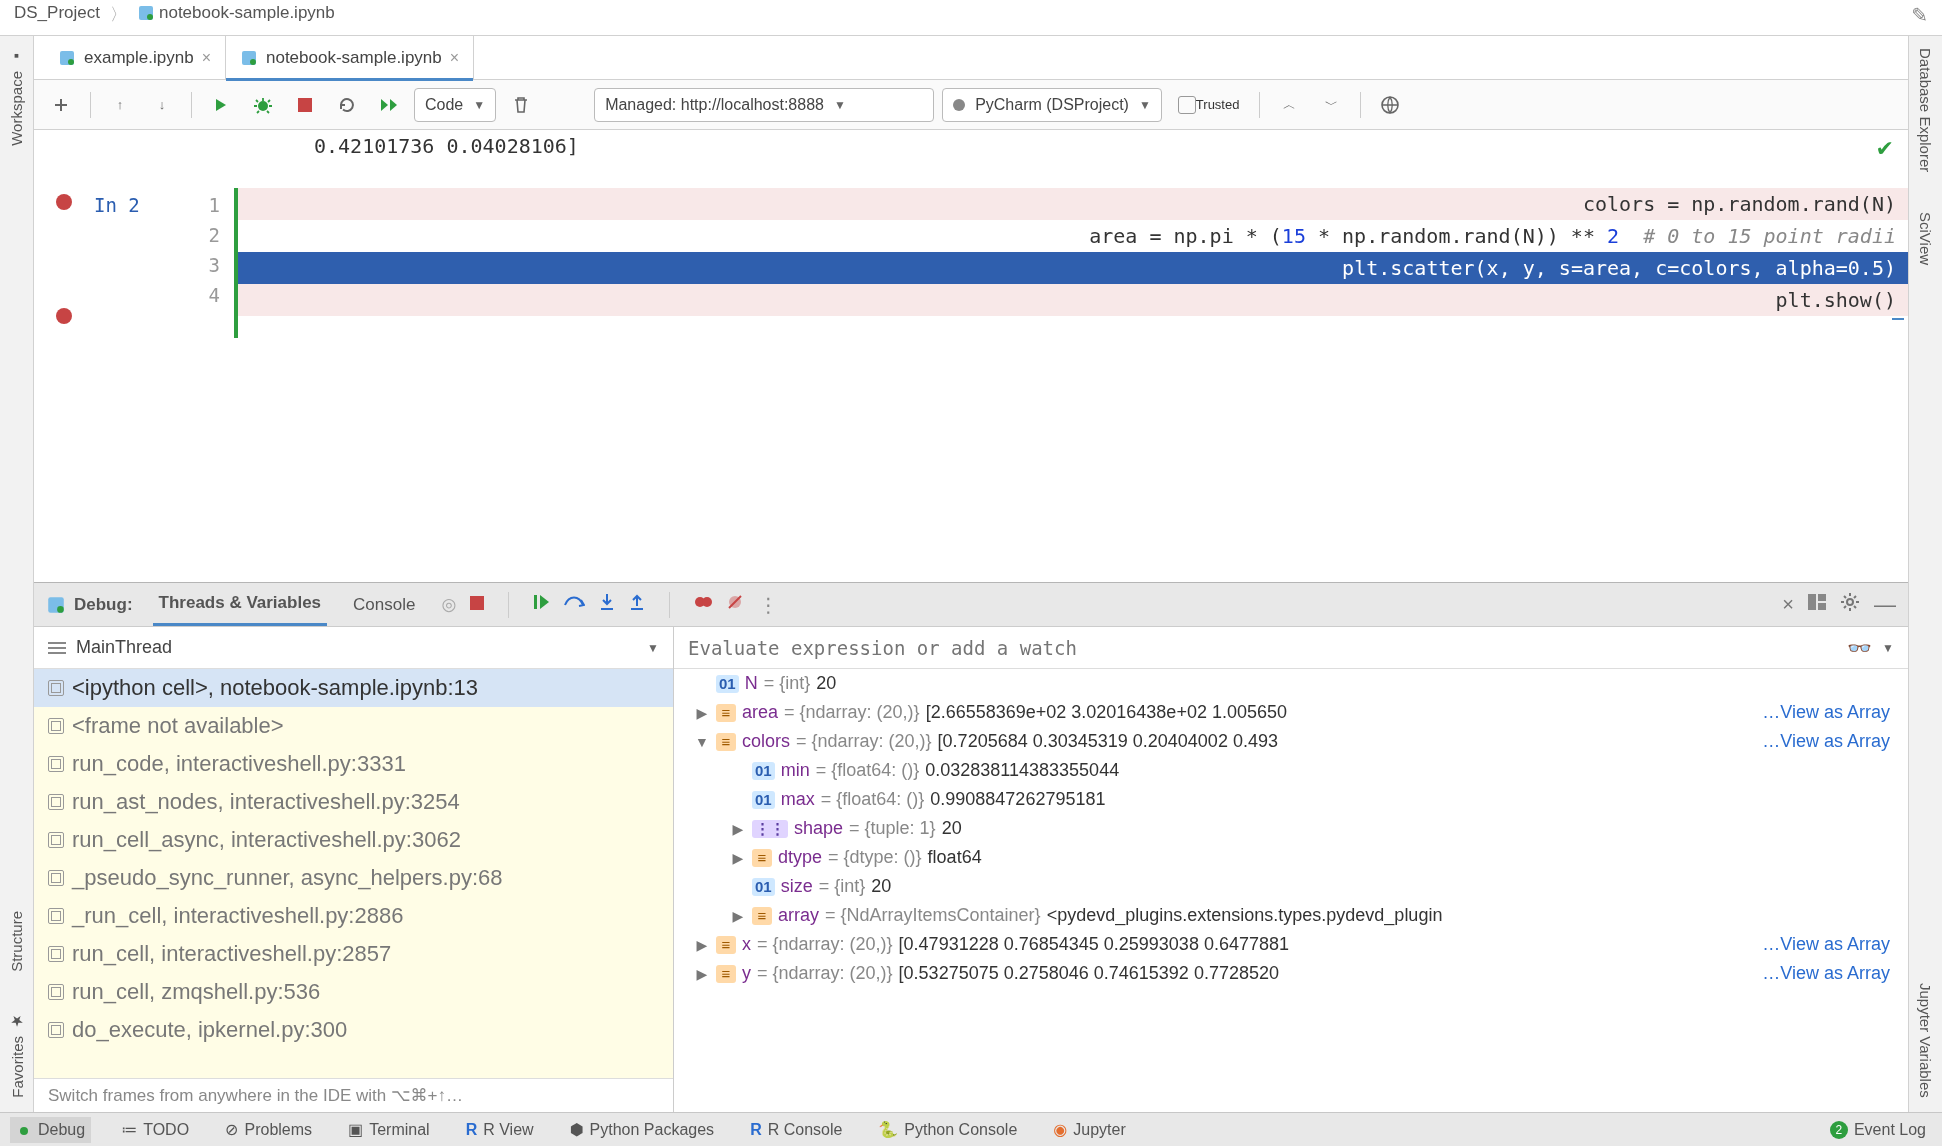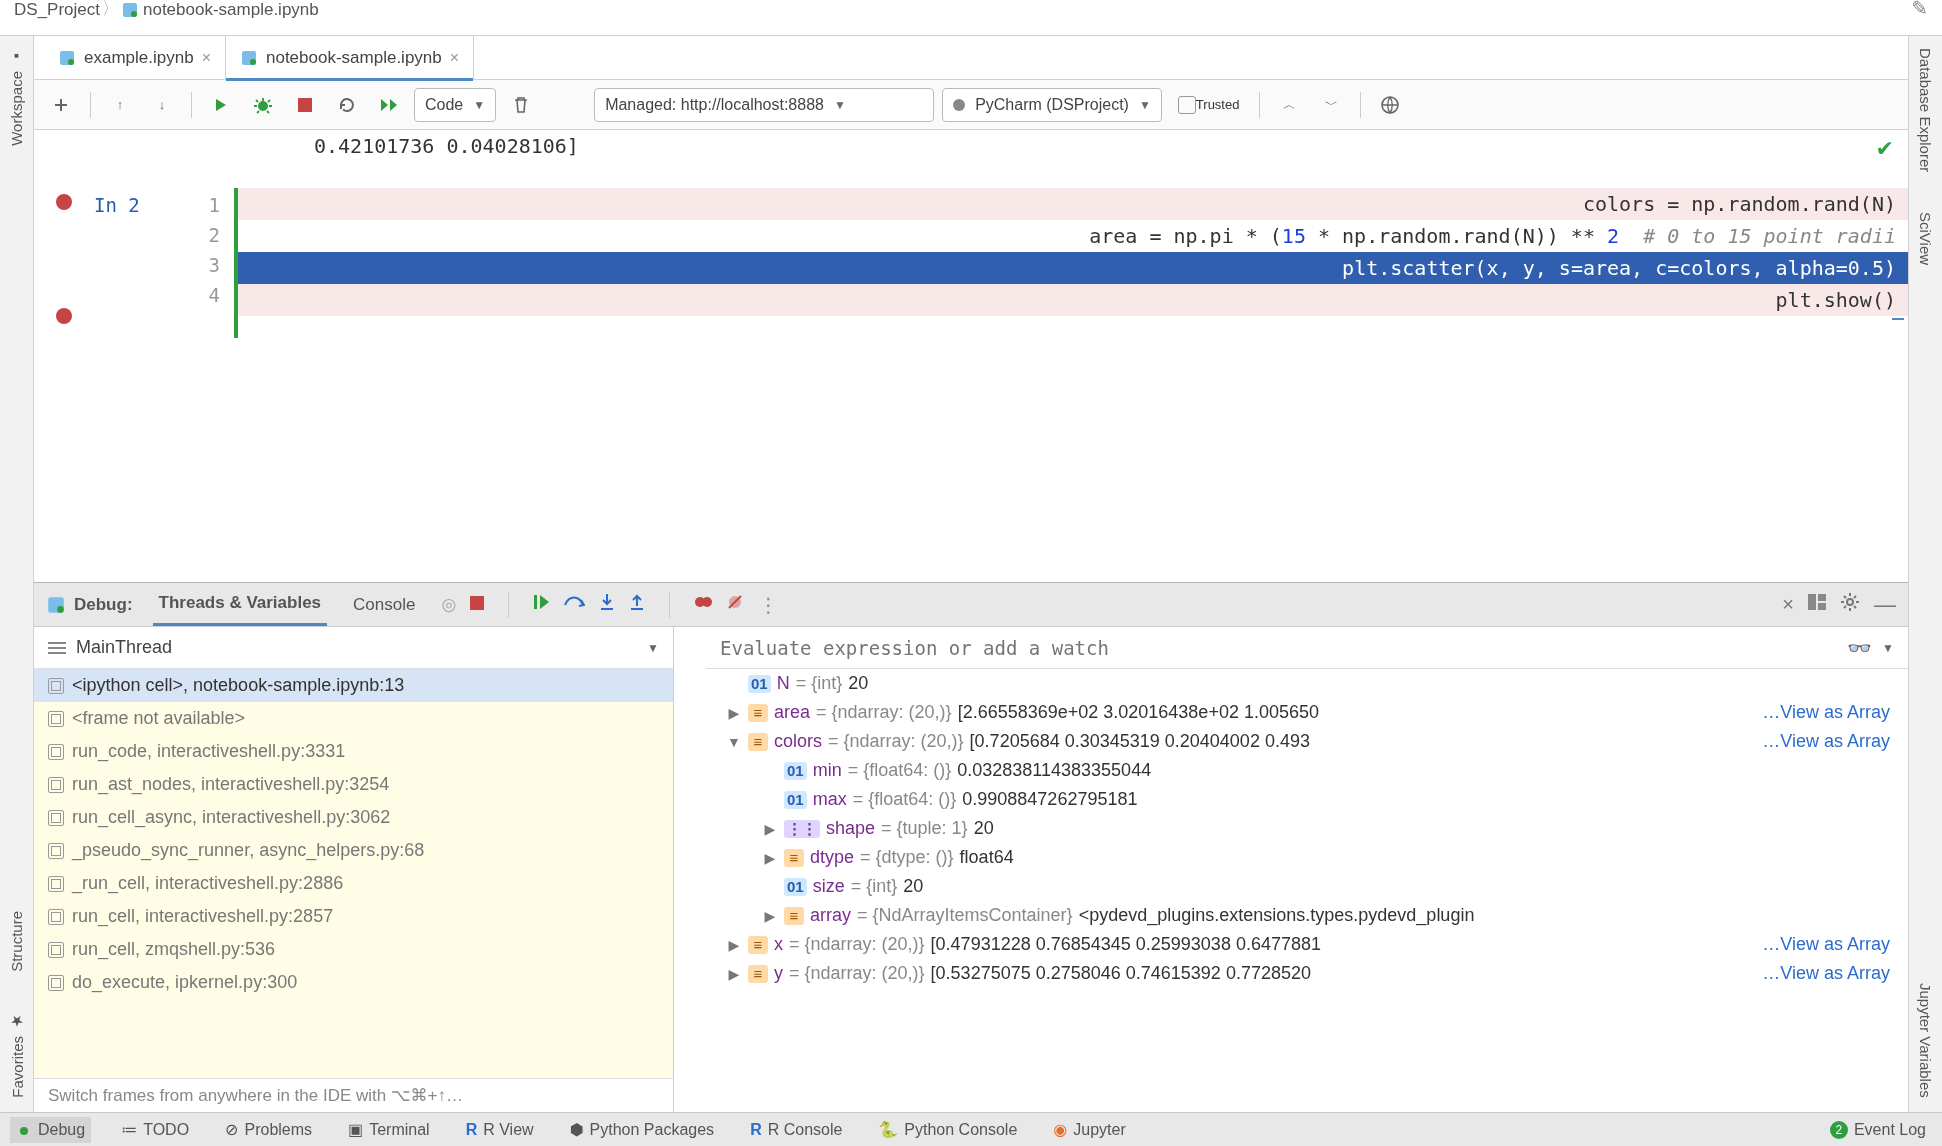--- a/index.html
+++ b/index.html
@@ -1,19 +1,19 @@
 <!DOCTYPE html>
 <html><head>
 <meta charset="utf-8">
 <style>
 * { margin: 0; padding: 0; box-sizing: border-box; }
 body { font-family: -apple-system, "Segoe UI", sans-serif; font-size: 13px; color: #333; background: #fff; overflow: hidden; width: 1942px; height: 1146px; }
 
 .root { display: grid; grid-template-rows: 36px 1fr 34px; height: 1146px; }
-.breadcrumb-bar { display: flex; align-items: flex-end; padding: 15px 14px; border-bottom: 1px solid #d1d1d1; font-size: 17px; color: #555; gap: 2px; }
+.breadcrumb-bar { display: flex; align-items: flex-start; padding: 3px 14px; border-bottom: 1px solid #d1d1d1; font-size: 17px; color: #555; gap: 10px; }
 .breadcrumb-bar .sep { color: #aaa; }
 .breadcrumb-bar .spacer { flex: 1; }
 .nb-icon { display:inline-flex; align-items:center; gap:4px; }
 .nb-icon svg { width:18px; height:18px; }
 
 .middle { display: grid; grid-template-columns: 34px 1fr 34px; min-height: 0; }
 .side-col { background: #f2f2f2; border-left: 1px solid #d1d1d1; border-right: 1px solid #d1d1d1; display:flex; flex-direction:column; align-items:center; padding-top:12px; gap:40px; }
 .side-col.left { border-left:none; }
 .side-col.right { border-right:none; }
 .side-label { writing-mode: vertical-rl; transform: rotate(180deg); font-size:15px; color:#555; cursor:pointer; display:flex; align-items:center; gap:6px; }
@@ -62,27 +62,27 @@
 .debug-tab { cursor:pointer; padding:10px 6px; color:#555; }
 .debug-tab.active { border-bottom:3px solid #4a88c7; font-weight:600; }
 .hdr-icons { display:flex; gap:14px; align-items:center; }
 .hdr-spacer { flex:1; }
 
 .debug-body { flex:1; display:grid; grid-template-columns: 640px 1fr; min-height:0; }
 .thread-col { border-right:1px solid #ccc; display:flex; flex-direction:column; min-height:0; }
 .thread-head { height:42px; display:flex; align-items:center; padding:0 14px; gap:10px; border-bottom:1px solid #ddd; font-size:18px; color:#444; }
 .thread-head .chev { margin-left:auto; }
 .frames { flex:1; overflow:auto; background:#fffde6; }
-.frame { display:flex; align-items:center; gap:8px; padding:6px 14px; font-size:18px; color:#777; cursor:pointer; }
+.frame { display:flex; align-items:center; gap:8px; padding:6px 14px; font-size:22px; color:#777; cursor:pointer; }
 .frame.sel { background:#d6e4f5; color:#333; }
 .frame-icon { width:16px; height:16px; border:1.5px solid #999; border-radius:2px; flex-shrink:0; position:relative; }
 .frame-icon::after { content:""; position:absolute; left:2px; top:2px; width:8px; height:8px; border:1px solid #999; }
 .switch-hint { padding:6px 14px; font-size:17px; color:#888; background:#fff; border-top:1px solid #ddd; }
 
-.vars-col { display:flex; flex-direction:column; min-height:0;margin-left:32px; }
+.vars-col { display:flex; flex-direction:column; min-height:0; }
 .eval-row { height:42px; display:flex; align-items:center; padding:0 14px; border-bottom:1px solid #ddd; gap:10px; }
 .eval-input { flex:1; border:none; outline:none; font-family:Menlo,monospace; font-size:19px; color:#999; }
 .glasses { color:#999; font-size:20px; }
 .vars { flex:1; overflow:auto; font-size:18px; }
 .var-row { display:flex; align-items:center; padding:4px 8px; gap:6px; white-space:nowrap; }
 .var-indent-0 { padding-left:20px; } .var-indent-1 { padding-left:56px; }
 .twist { width:16px; text-align:center; color:#777; cursor:pointer; font-size:14px; }
 .type-badge { display:inline-flex; align-items:center; justify-content:center; min-width:20px; height:18px; font-size:15px; font-weight:600; border-radius:3px; padding:0 3px; }
 .type-int { background:#cfe8ff; color:#2a5db0; }
 .type-arr { background:#ffd9a8; color:#a05a00; }

